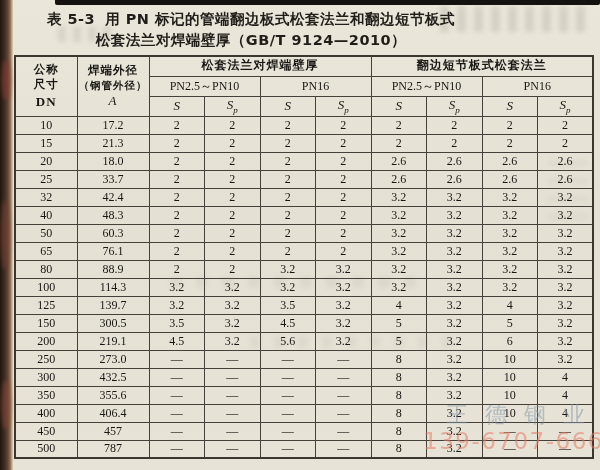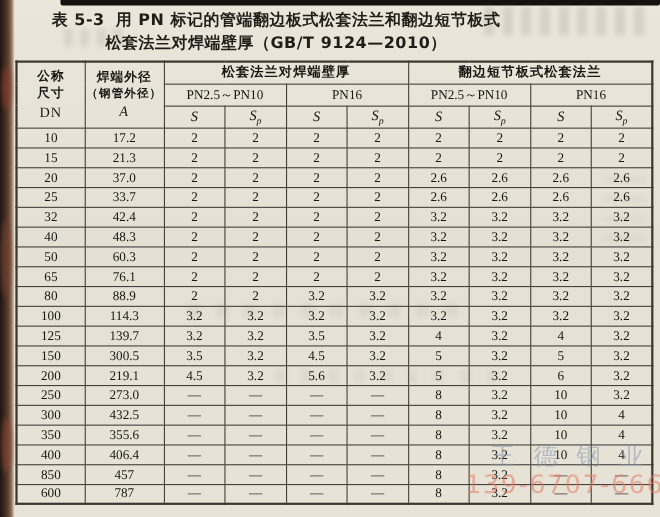--- a/index.html
+++ b/index.html
@@ -121,21 +121,21 @@
         <col style="width:55.5px">
         <col style="width:55.5px">
         <col style="width:55.5px">
     </colgroup>
     <thead>
       <tr>
         <th rowspan="3" class="cjk">
           <div class="hdr-stack">
             <div>公称</div>
             <div>尺寸</div>
-            <div class="it" style="font-style:normal;font-family:'Liberation Serif',serif;">DN</div>
+            <div class="it" style="font-style:normal;font-family:'Liberation Serif',serif;font-weight:bold;">DN</div>
           </div>
         </th>
         <th rowspan="3" class="cjk">
           <div class="hdr-stack">
             <div>焊端外径</div>
             <div class="small">（钢管外径）</div>
             <div class="it">A</div>
           </div>
         </th>
         <th colspan="4" class="cjk">松套法兰对焊端壁厚</th>
@@ -178,21 +178,21 @@
           <td class="c-v">2</td>
           <td class="c-v">2</td>
           <td class="c-v">2</td>
           <td class="c-v">2</td>
           <td class="c-v">2</td>
           <td class="c-v">2</td>
           <td class="c-v">2</td>
         </tr>
         <tr>
           <td class="c-dn">20</td>
-          <td class="c-a">37.0</td>
+          <td class="c-a">18.0</td>
           <td class="c-v">2</td>
           <td class="c-v">2</td>
           <td class="c-v">2</td>
           <td class="c-v">2</td>
           <td class="c-v">2.6</td>
           <td class="c-v">2.6</td>
           <td class="c-v">2.6</td>
           <td class="c-v">2.6</td>
         </tr>
         <tr>
@@ -357,33 +357,33 @@
           <td class="c-v">—</td>
           <td class="c-v">—</td>
           <td class="c-v">—</td>
           <td class="c-v">—</td>
           <td class="c-v">8</td>
           <td class="c-v">3.2</td>
           <td class="c-v">10</td>
           <td class="c-v">4</td>
         </tr>
         <tr>
-          <td class="c-dn">850</td>
+          <td class="c-dn">450</td>
           <td class="c-a">457</td>
           <td class="c-v">—</td>
           <td class="c-v">—</td>
           <td class="c-v">—</td>
           <td class="c-v">—</td>
           <td class="c-v">8</td>
           <td class="c-v">3.2</td>
           <td class="c-v">—</td>
           <td class="c-v">—</td>
         </tr>
         <tr>
-          <td class="c-dn">600</td>
+          <td class="c-dn">500</td>
           <td class="c-a">787</td>
           <td class="c-v">—</td>
           <td class="c-v">—</td>
           <td class="c-v">—</td>
           <td class="c-v">—</td>
           <td class="c-v">8</td>
           <td class="c-v">3.2</td>
           <td class="c-v">—</td>
           <td class="c-v">—</td>
         </tr>

